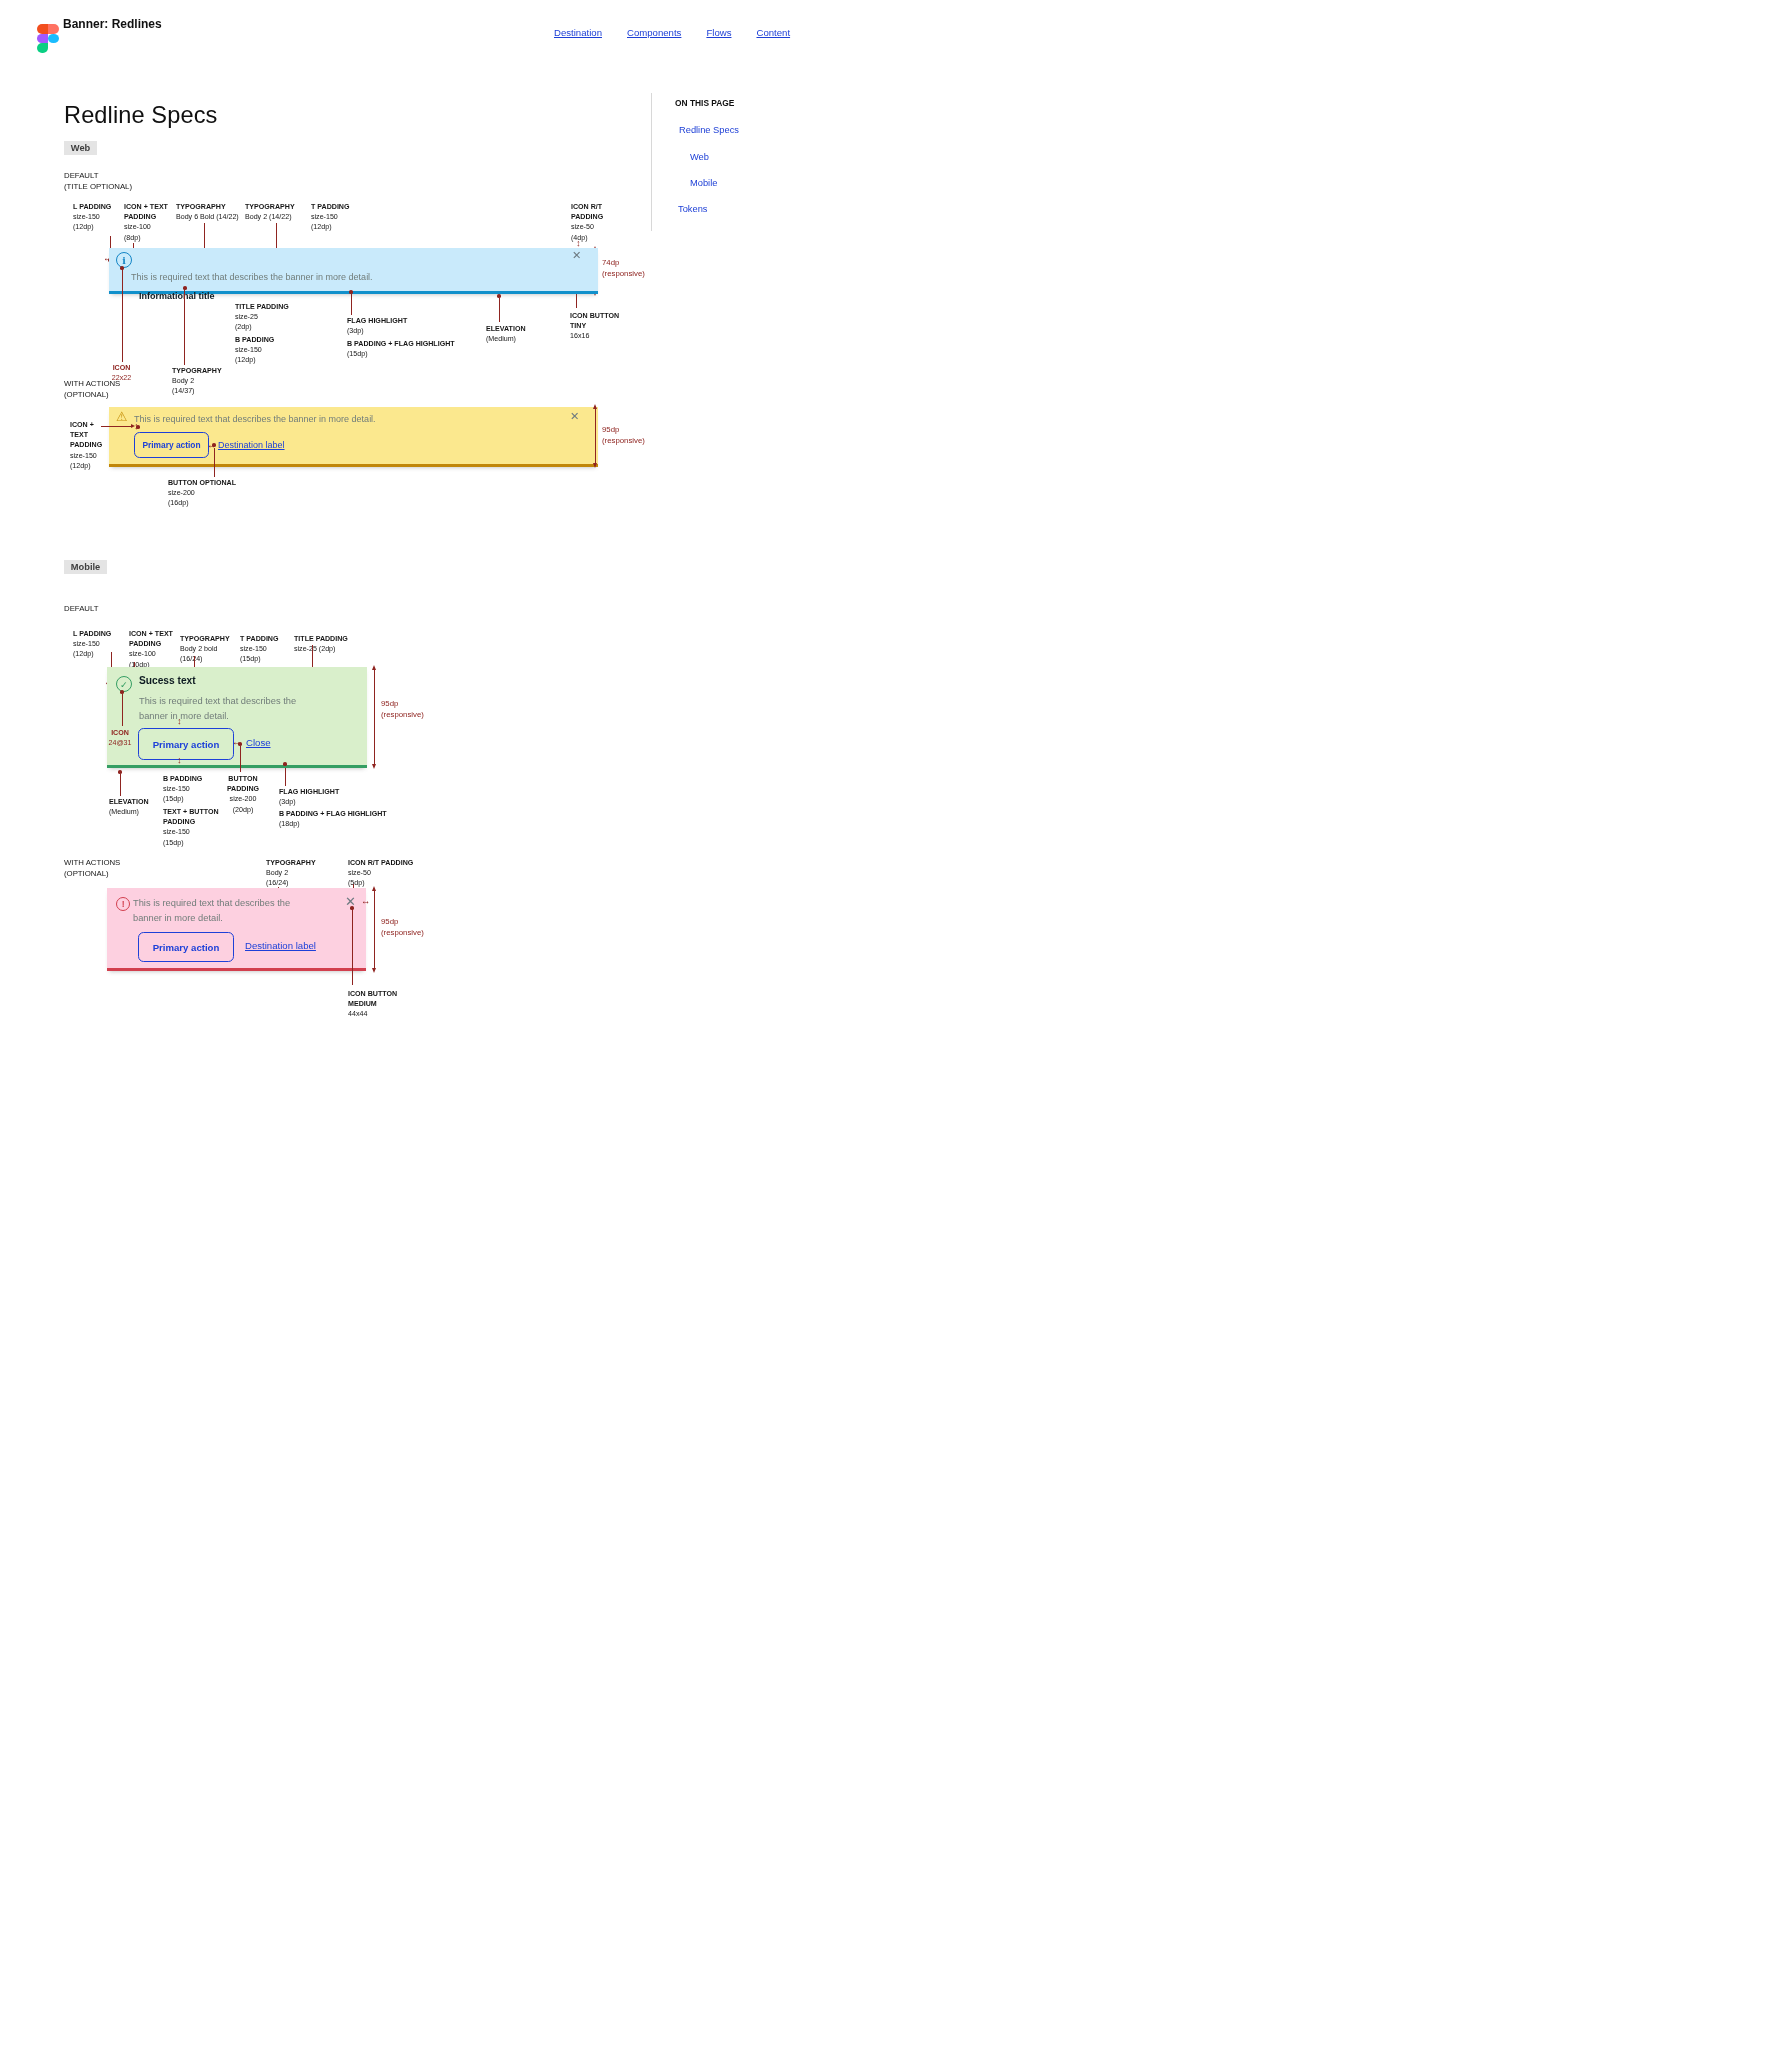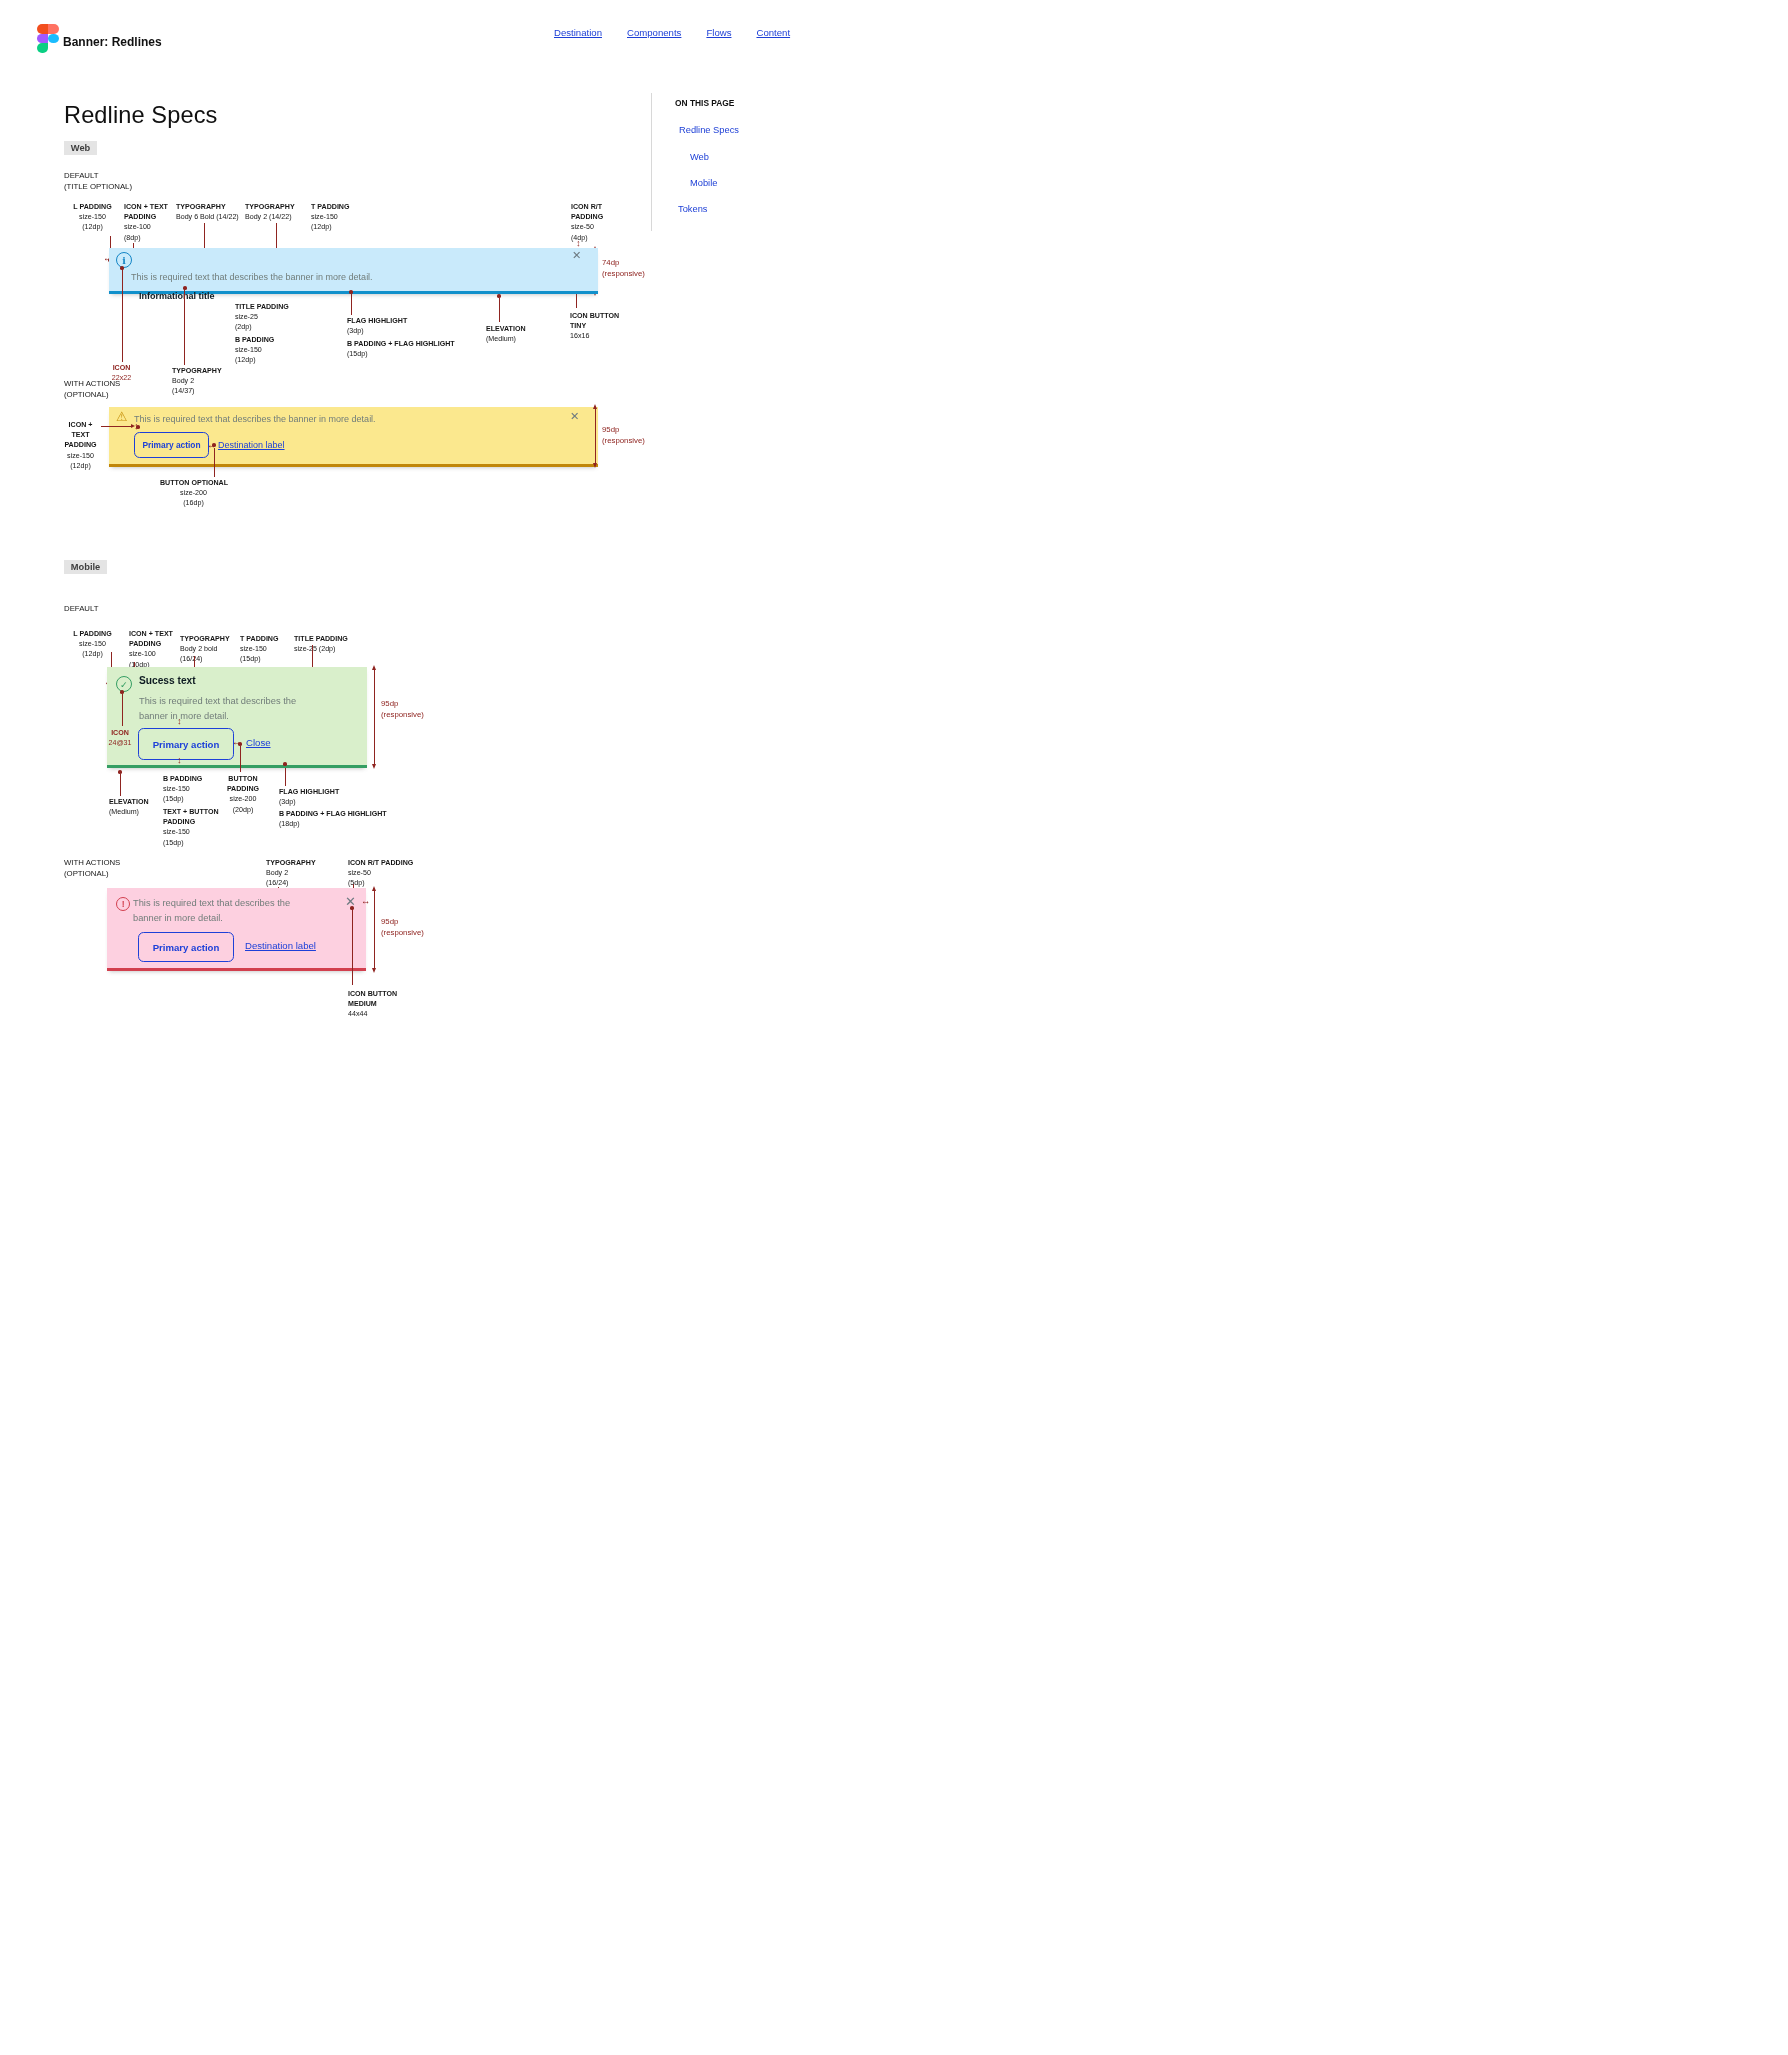--- a/index.html
+++ b/index.html
@@ -2,21 +2,21 @@
 <html style="font-size:10px"><head>
 <meta charset="utf-8">
 <style>
   html,body{margin:0;padding:0;background:#ffffff;}
   body{font-family:"Liberation Sans","DejaVu Sans",sans-serif;color:#151515;}
   .canvas{position:relative;width:894px;height:1028px;background:#fff;overflow:hidden;}
   .abs{position:absolute;}
   
   .lbl{position:absolute;font-size:7.1px;line-height:10.2px;color:#161616;white-space:nowrap;}
   .lbl .b{font-weight:bold;}
-  .lbl.r{text-align:center;}
+  .lbl.r{text-align:left;margin-left:8px;}
   .lbl.c{text-align:center;}
   .lbl.red{color:#8f2420;}
   .vline{position:absolute;width:1px;background:#8f2420;}
   .hline{position:absolute;height:1px;background:#8f2420;}
   .dot{position:absolute;width:3.7px;height:3.7px;border-radius:50%;background:#8f2420;}
   .arr{position:absolute;color:#8f2420;font-size:9.3px;line-height:1;font-weight:bold;}
   .arrowhead-right{position:absolute;width:0;height:0;border:2.5px solid transparent;border-left:4.3px solid #8f2420;}
   .meas{position:absolute;width:0;border-left:1px solid #8f2420;}
   .meas::before{content:"";position:absolute;left:-3.1px;top:-5px;border:2.6px solid transparent;border-bottom:5px solid #8f2420;}
   .meas::after{content:"";position:absolute;left:-3.1px;bottom:-5px;border:2.6px solid transparent;border-top:5px solid #8f2420;}
@@ -54,21 +54,21 @@
 
 <div class="canvas">
 
   <div class="fl">
     <i style="left:0;top:0;background:#f24e1e;border-radius:5.6px 0 0 5.6px;"></i>
     <i style="left:11.2px;top:0;background:#ff7262;border-radius:0 5.6px 5.6px 0;"></i>
     <i style="left:0;top:9.7px;background:#a259ff;border-radius:5.6px 0 0 5.6px;"></i>
     <i style="left:11.2px;top:9.7px;background:#1abcfe;border-radius:50%;"></i>
     <i style="left:0;top:19.4px;background:#0acf83;border-radius:5.6px 0 5.6px 5.6px;"></i>
   </div>
-  <div class="app-title" style="left:63px;top:35px;">Banner: Redlines</div>
+  <div class="app-title" style="left:63px;top:17px;">Banner: Redlines</div>
   <div class="nav" style="left:554px;top:27px;">
     <a>Destination</a>
     <a>Components</a>
     <a>Flows</a>
     <a>Content</a>
   </div>
 
   <div class="toc-divider" style="left:651px;top:93px;height:138px;"></div>
   <div class="toc-head" style="left:675px;top:98px;">ON THIS PAGE</div>
   <div class="toc-link" style="left:679px;top:125px;">Redline Specs</div>

